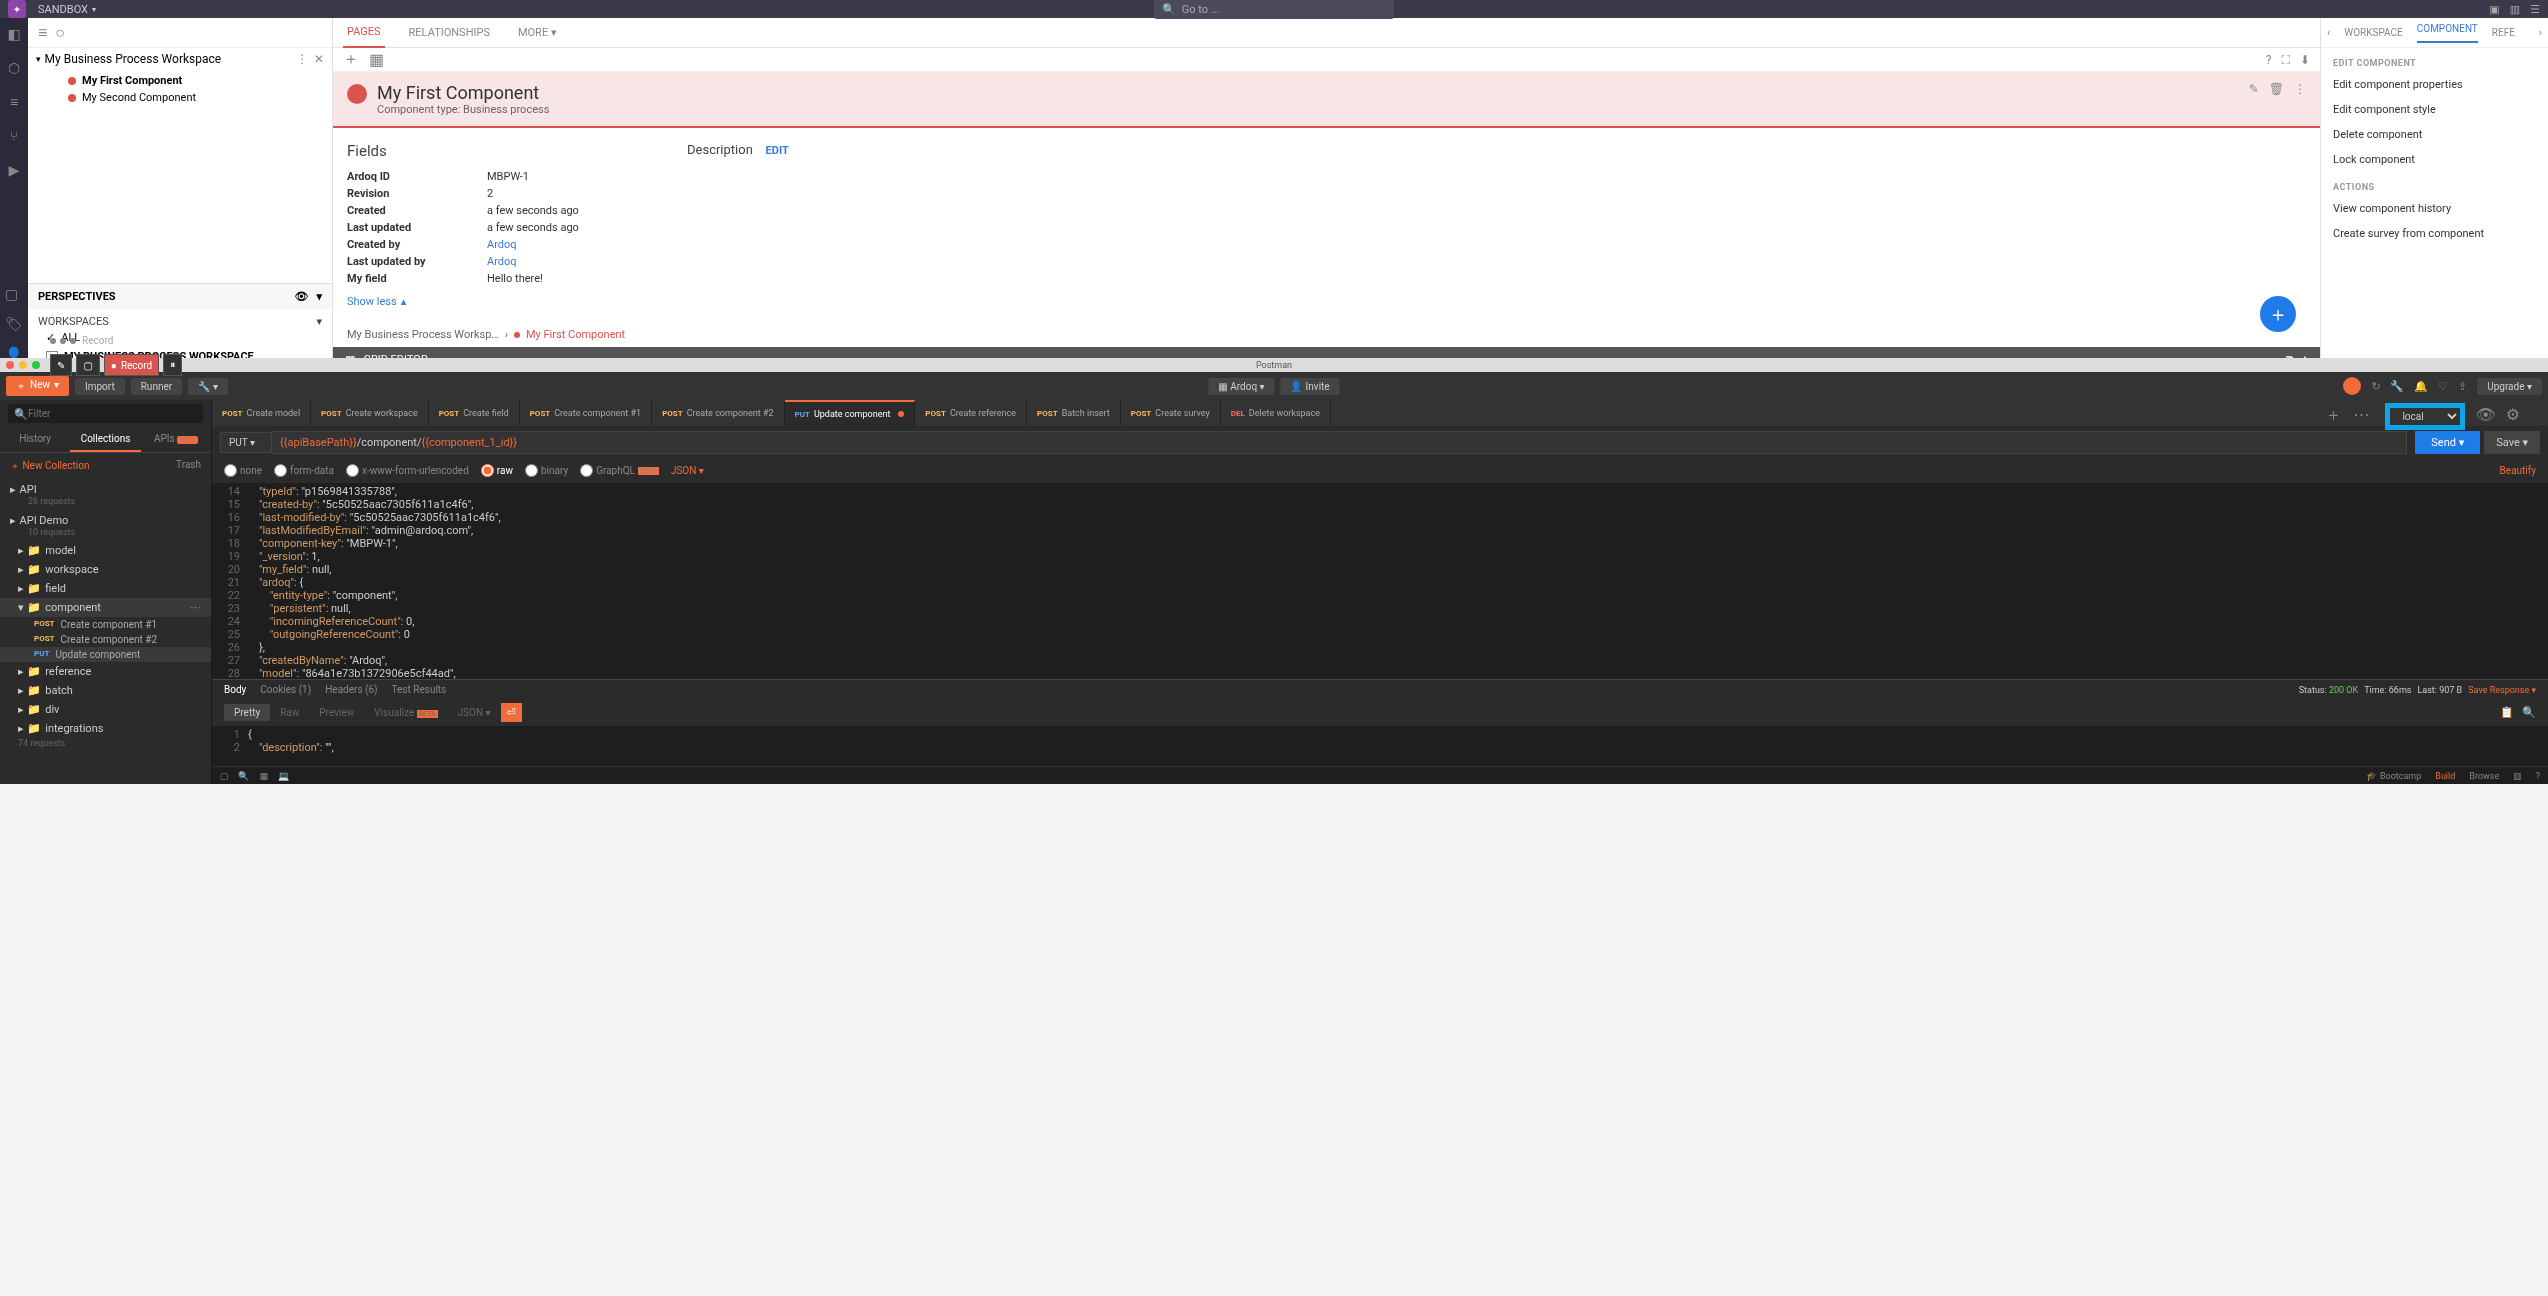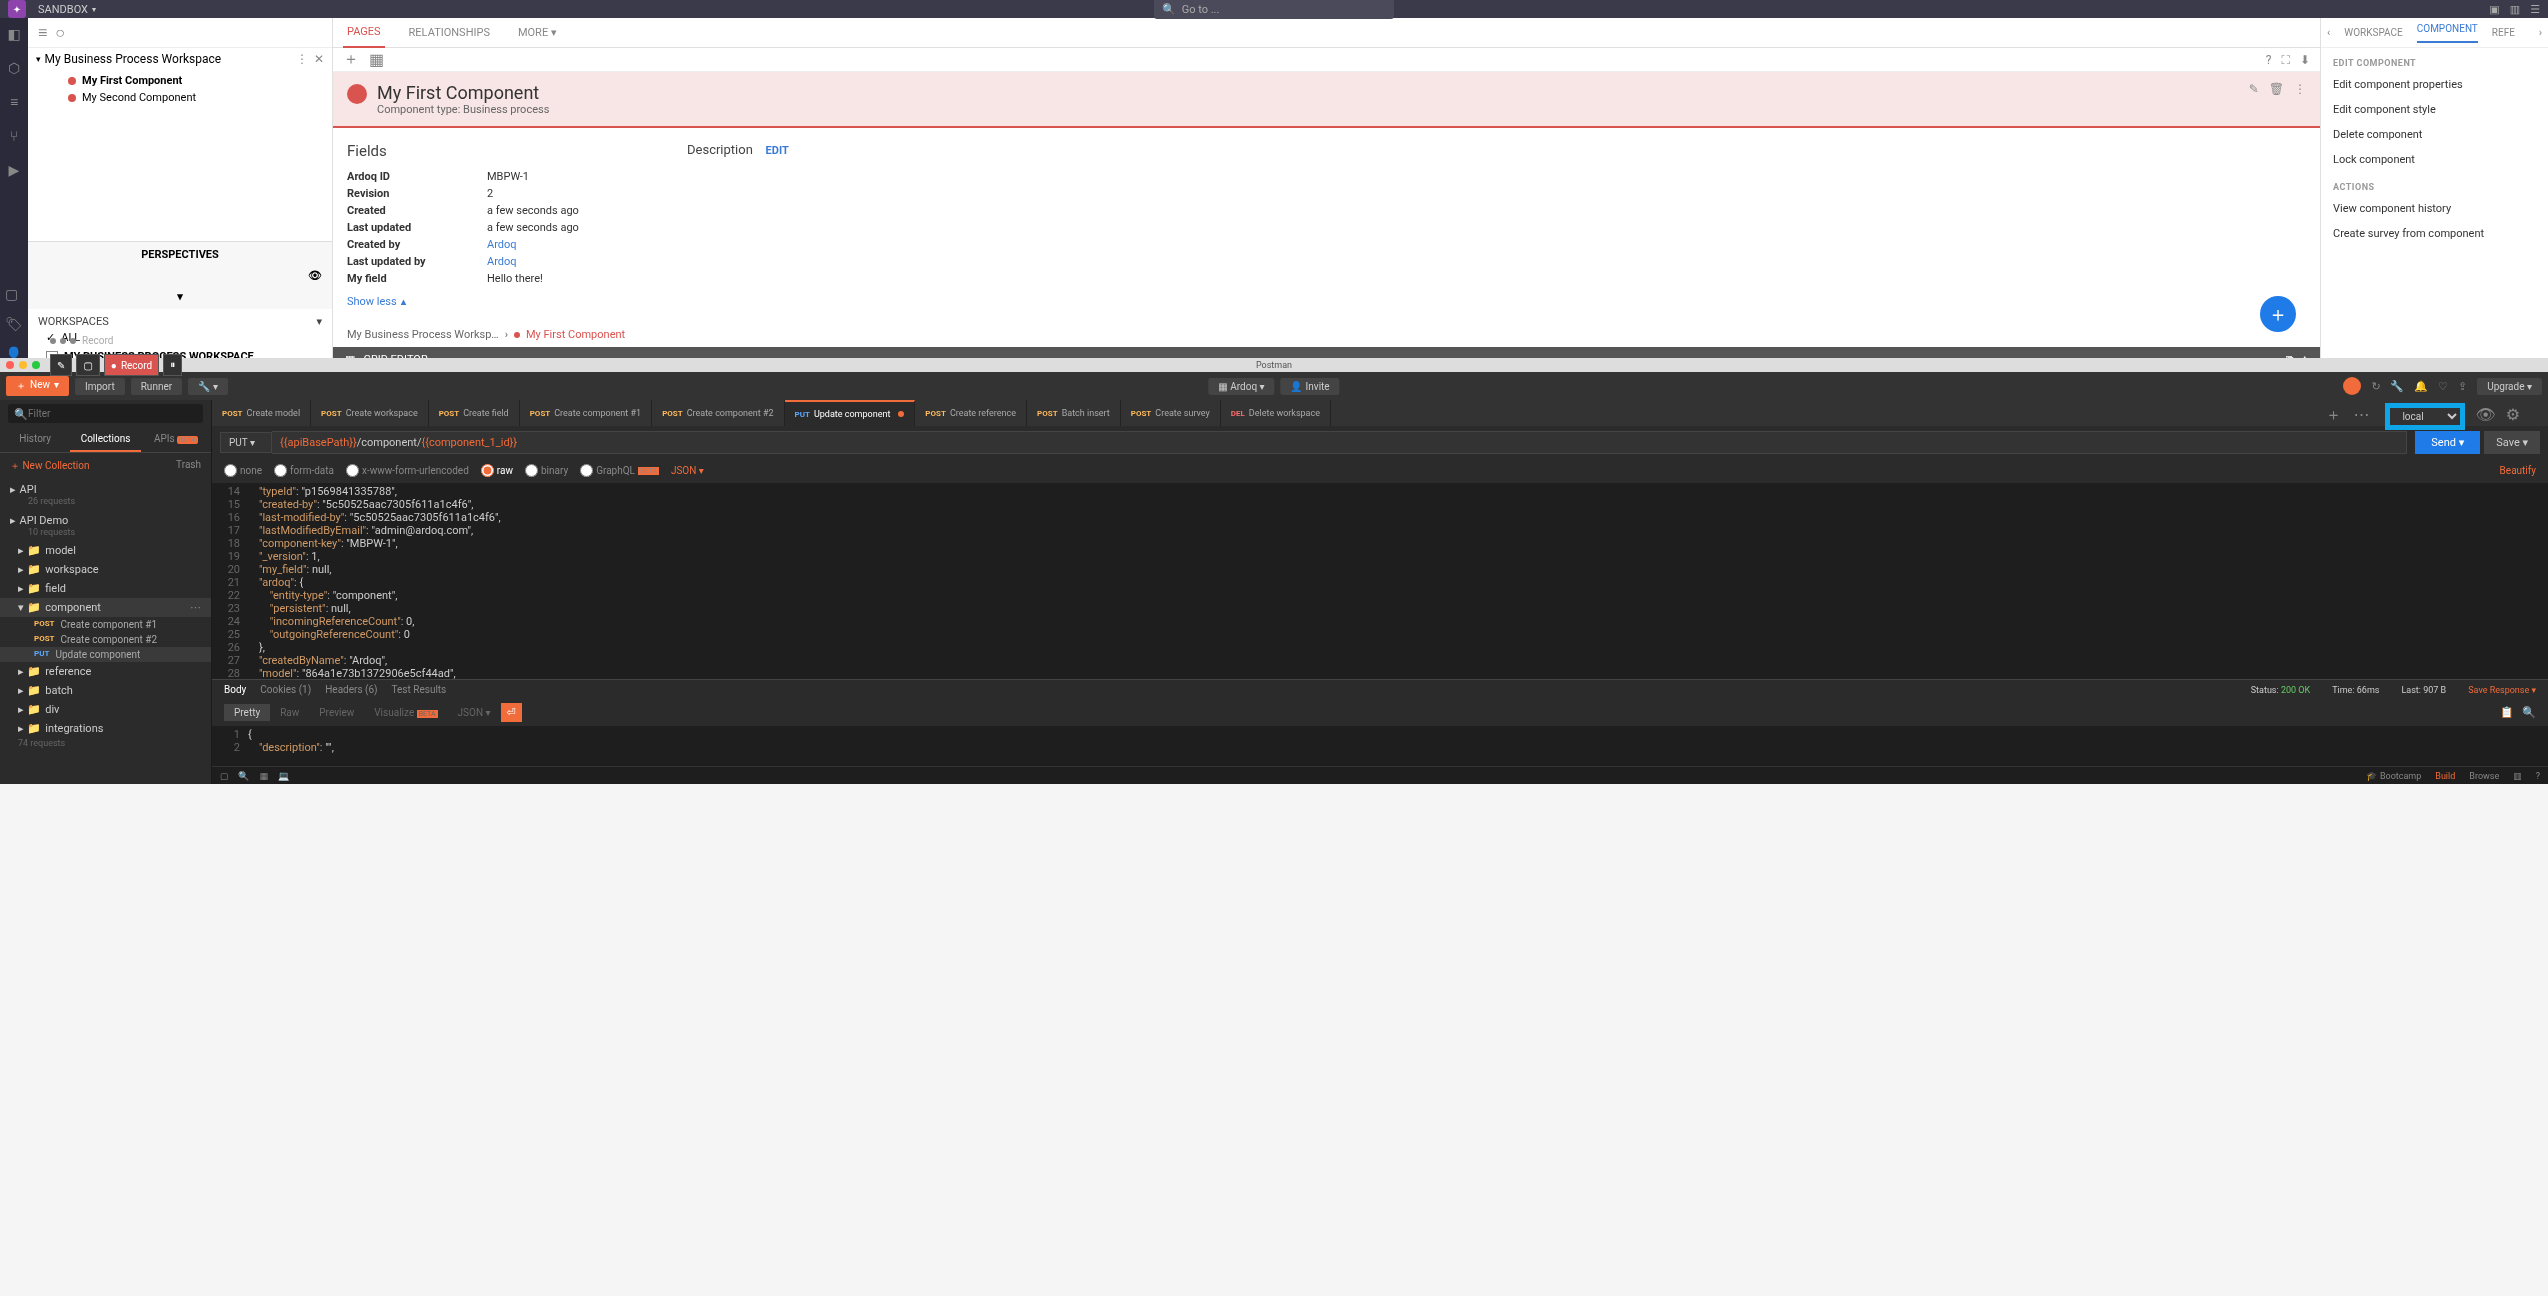--- a/index.html
+++ b/index.html
@@ -24,21 +24,21 @@
 .ardoq-left-toolbar { height: 30px; display: flex; align-items: center; gap: 8px; padding: 0 10px; border-bottom: 1px solid #eee; }
 .workspace-header { display: flex; align-items: center; padding: 4px 8px; font-size: 12px; }
 .workspace-header .wname { flex: 1; }
 .workspace-header .wclose { cursor: pointer; color: #888; margin-left: 6px; }
 .tree { padding: 2px 0; font-size: 11px; }
 .tree-item { display: flex; align-items: center; gap: 6px; padding: 2px 8px 2px 40px; cursor: pointer; }
 .tree-item.active { font-weight: bold; }
 .tree-bullet { width: 8px; height: 8px; border-radius: 50%; background: #d9534f; display: inline-block; }
 
 .perspectives { margin-top: auto; }
-.persp-header { background: #f7f7f7; padding: 6px 10px; font-size: 11px; font-weight: bold; display: flex; align-items: center; gap: 8px; border-top: 1px solid #ddd; flex-direction: column; }
+.persp-header { background: #f7f7f7; padding: 6px 10px; font-size: 11px; font-weight: bold; display: flex; align-items: center; gap: 8px; border-top: 1px solid #ddd; }
 .persp-header .eye { margin-left: auto; }
 .workspaces-section { padding: 6px 10px; font-size: 11px; }
 .ws-title { font-weight: normal; color: #444; display: flex; align-items: center; }
 .ws-title .exp { margin-left: auto; }
 .ws-item { display: flex; align-items: center; gap: 6px; padding: 3px 0 3px 8px; }
 .ws-check { width: 12px; height: 12px; border: 1px solid #888; }
 
 .ardoq-main { flex: 1; display: flex; flex-direction: column; }
 .main-tabs { height: 30px; border-bottom: 1px solid #e0e0e0; display: flex; align-items: center; padding: 0 10px; font-size: 11px; gap: 20px; }
 .main-tab { color: #888; padding: 8px 4px; cursor: pointer; }
@@ -140,21 +140,21 @@
 .pm-line { display: flex; }
 .pm-gutter { width: 36px; text-align: right; color: #666; padding-right: 8px; user-select: none; }
 .pm-code { white-space: pre; }
 .pm-code .key { color: #d19a66; }
 .pm-code .punc { color: #abb2bf; }
 
 .pm-response { border-top: 1px solid #444; }
 .pm-resp-tabs { display: flex; gap: 14px; padding: 4px 12px; font-size: 10px; align-items: center; }
 .pm-resp-tab { color: #888; cursor: pointer; }
 .pm-resp-tab.active { color: #fff; }
-.pm-resp-status { margin-left: auto; display: flex; gap: 22px; font-size: 9px; }
+.pm-resp-status { margin-left: auto; display: flex; gap: 6px; font-size: 9px; }
 .pm-resp-status .ok { color: #6c6; }
 .pm-resp-status .save { color: #f26b3a; cursor: pointer; }
 .pm-resp-subtabs { display: flex; padding: 4px 12px; align-items: center; }
 .pm-resp-sub { background: #444; padding: 3px 10px; font-size: 10px; cursor: pointer; color: #ccc; }
 .pm-resp-sub.dim { background: transparent; color: #666; }
 
 .pm-statusbar { height: 18px; background: #1e1e1e; border-top: 1px solid #333; display: flex; align-items: center; padding: 0 8px; gap: 10px; font-size: 9px; color: #888; }
 .pm-statusbar .sb-right { margin-left: auto; display: flex; gap: 14px; }
 .pm-statusbar .build { color: #f26b3a; }
 

